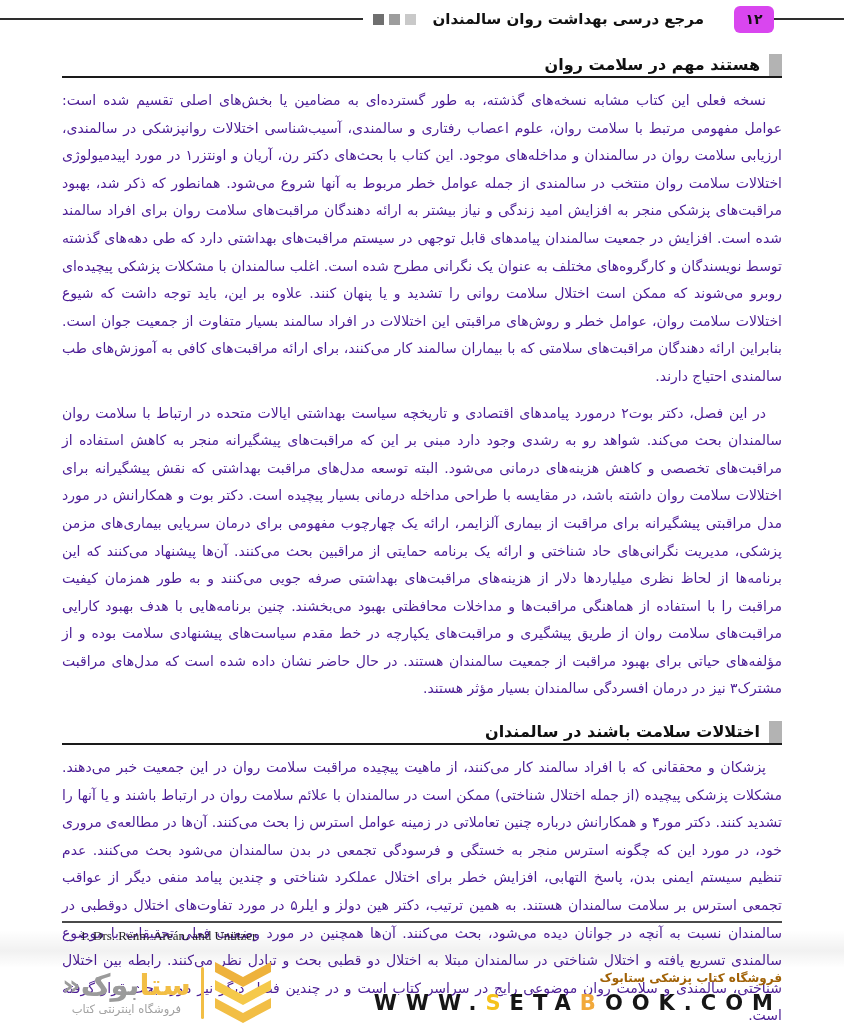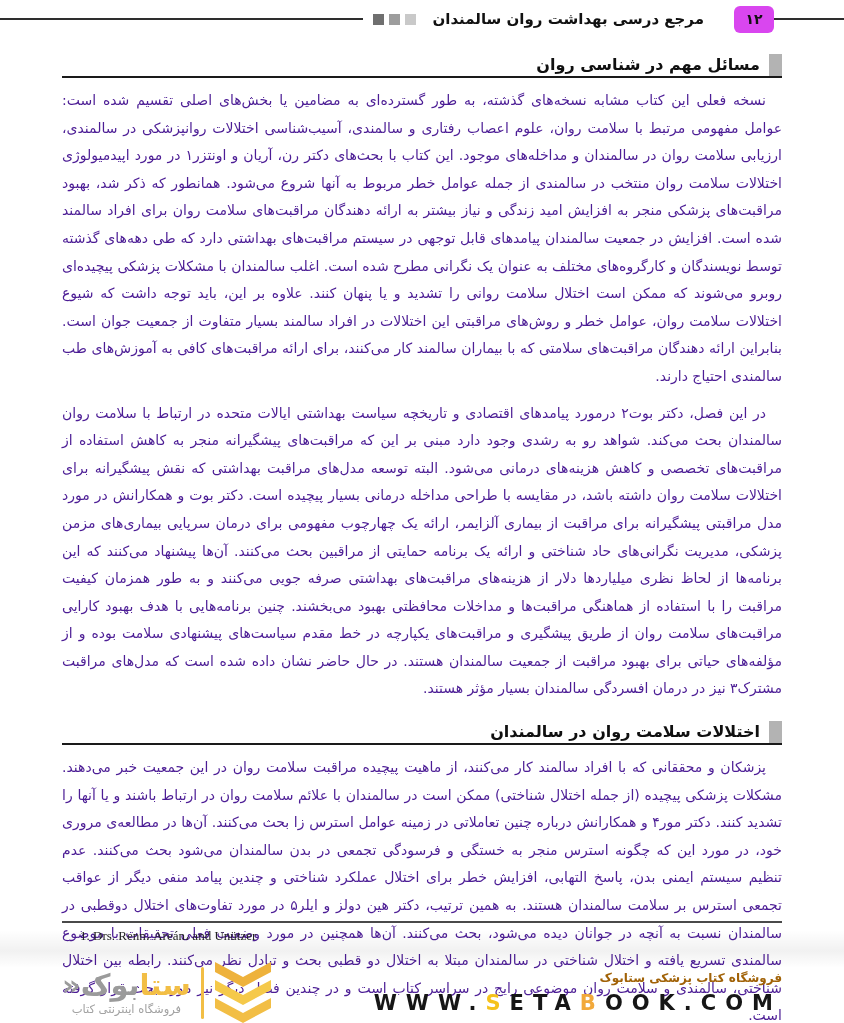--- a/index.html
+++ b/index.html
@@ -106,30 +106,30 @@
     </div>
     <div class="hdr-title">مرجع درسی بهداشت روان سالمندان</div>
     <div class="hdr-pagebox">۱۲</div>
     <div class="hdr-line right"></div>
   </div>
 
   <div class="content">
 
     <div class="sec-head">
       <span class="marker"></span>
-      <h2>مسائل مهم در شناسی روان</h2>
+      <h2>هستند مهم در سلامت روان</h2>
     </div>
     <div class="sec-rule"></div>
 
     <p class="body-par">نسخه فعلی این کتاب مشابه نسخه‌های گذشته، به طور گسترده‌ای به مضامین یا بخش‌های اصلی تقسیم شده است: عوامل مفهومی مرتبط با سلامت روان، علوم اعصاب رفتاری و سالمندی، آسیب‌شناسی اختلالات روانپزشکی در سالمندی، ارزیابی سلامت روان در سالمندان و مداخله‌های موجود. این کتاب با بحث‌های دکتر رن، آریان و اونتزر۱ در مورد اپیدمیولوژی اختلالات سلامت روان منتخب در سالمندی از جمله عوامل خطر مربوط به آنها شروع می‌شود. همانطور که ذکر شد، بهبود مراقبت‌های پزشکی منجر به افزایش امید زندگی و نیاز بیشتر به ارائه دهندگان مراقبت‌های سلامت روان برای افراد سالمند شده است. افزایش در جمعیت سالمندان پیامدهای قابل توجهی در سیستم مراقبت‌های بهداشتی دارد که طی دهه‌های گذشته توسط نویسندگان و کارگروه‌های مختلف به عنوان یک نگرانی مطرح شده است. اغلب سالمندان با مشکلات پزشکی پیچیده‌ای روبرو می‌شوند که ممکن است اختلال سلامت روانی را تشدید و یا پنهان کنند. علاوه بر این، باید توجه داشت که شیوع اختلالات سلامت روان، عوامل خطر و روش‌های مراقبتی این اختلالات در افراد سالمند بسیار متفاوت از جمعیت جوان است. بنابراین ارائه دهندگان مراقبت‌های سلامتی که با بیماران سالمند کار می‌کنند، برای ارائه مراقبت‌های کافی به آموزش‌های طب سالمندی احتیاج دارند.</p>
     <p class="body-par">در این فصل، دکتر بوت۲ درمورد پیامدهای اقتصادی و تاریخچه سیاست بهداشتی ایالات متحده در ارتباط با سلامت روان سالمندان بحث می‌کند. شواهد رو به رشدی وجود دارد مبنی بر این که مراقبت‌های پیشگیرانه منجر به کاهش استفاده از مراقبت‌های تخصصی و کاهش هزینه‌های درمانی می‌شود. البته توسعه مدل‌های مراقبت بهداشتی که نقش پیشگیرانه برای اختلالات سلامت روان داشته باشد، در مقایسه با طراحی مداخله درمانی بسیار پیچیده است. دکتر بوت و همکارانش در مورد مدل مراقبتی پیشگیرانه برای مراقبت از بیماری آلزایمر، ارائه یک چهارچوب مفهومی برای درمان سرپایی بیماری‌های مزمن پزشکی، مدیریت نگرانی‌های حاد شناختی و ارائه یک برنامه حمایتی از مراقبین بحث می‌کنند. آن‌ها پیشنهاد می‌کنند که این برنامه‌ها از لحاظ نظری میلیاردها دلار از هزینه‌های مراقبت‌های بهداشتی صرفه جویی می‌کنند و به طور همزمان کیفیت مراقبت را با استفاده از هماهنگی مراقبت‌ها و مداخلات محافظتی بهبود می‌بخشند. چنین برنامه‌هایی با هدف بهبود کارایی مراقبت‌های سلامت روان از طریق پیشگیری و مراقبت‌های یکپارچه در خط مقدم سیاست‌های پیشنهادی سلامت بوده و از مؤلفه‌های حیاتی برای بهبود مراقبت از جمعیت سالمندان هستند. در حال حاضر نشان داده شده است که مدل‌های مراقبت مشترک۳ نیز در درمان افسردگی سالمندان بسیار مؤثر هستند.</p>
 
     <div class="sec-head" style="margin-top:18px;">
       <span class="marker"></span>
-      <h2>اختلالات سلامت روان در سالمندان</h2>
+      <h2>اختلالات سلامت باشند در سالمندان</h2>
     </div>
     <div class="sec-rule"></div>
 
     <p class="body-par">پزشکان و محققانی که با افراد سالمند کار می‌کنند، از ماهیت پیچیده مراقبت سلامت روان در این جمعیت خبر می‌دهند. مشکلات پزشکی پیچیده (از جمله اختلال شناختی) ممکن است در سالمندان با علائم سلامت روان در ارتباط باشند و یا آنها را تشدید کنند. دکتر مور۴ و همکارانش درباره چنین تعاملاتی در زمینه عوامل استرس زا بحث می‌کنند. آن‌ها در مطالعه‌ی مروری خود، در مورد این که چگونه استرس منجر به خستگی و فرسودگی تجمعی در بدن سالمندان می‌شود بحث می‌کنند. عدم تنظیم سیستم ایمنی بدن، پاسخ التهابی، افزایش خطر برای اختلال عملکرد شناختی و چندین پیامد منفی دیگر از عواقب تجمعی استرس بر سلامت سالمندان هستند. به همین ترتیب، دکتر هین دولز و ایلر۵ در مورد تفاوت‌های اختلال دوقطبی در سالمندان نسبت به آنچه در جوانان دیده می‌شود، بحث می‌کنند. آن‌ها همچنین در مورد وضعیت فعلی تحقیقات با موضوع سالمندی تسریع یافته و اختلال شناختی در سالمندان مبتلا به اختلال دو قطبی بحث و تبادل نظر می‌کنند. رابطه بین اختلال شناختی، سالمندی و سلامت روان موضوعی رایج در سراسر کتاب است و در چندین فصل دیگر نیز مورد بحث قرار گرفته است.</p>
   </div>
 
   <div class="shade"></div>
   <div class="footnote-rule"></div>
   <div class="footnote">1.  Drs. Renn، Areán، and Unützer</div>
 

